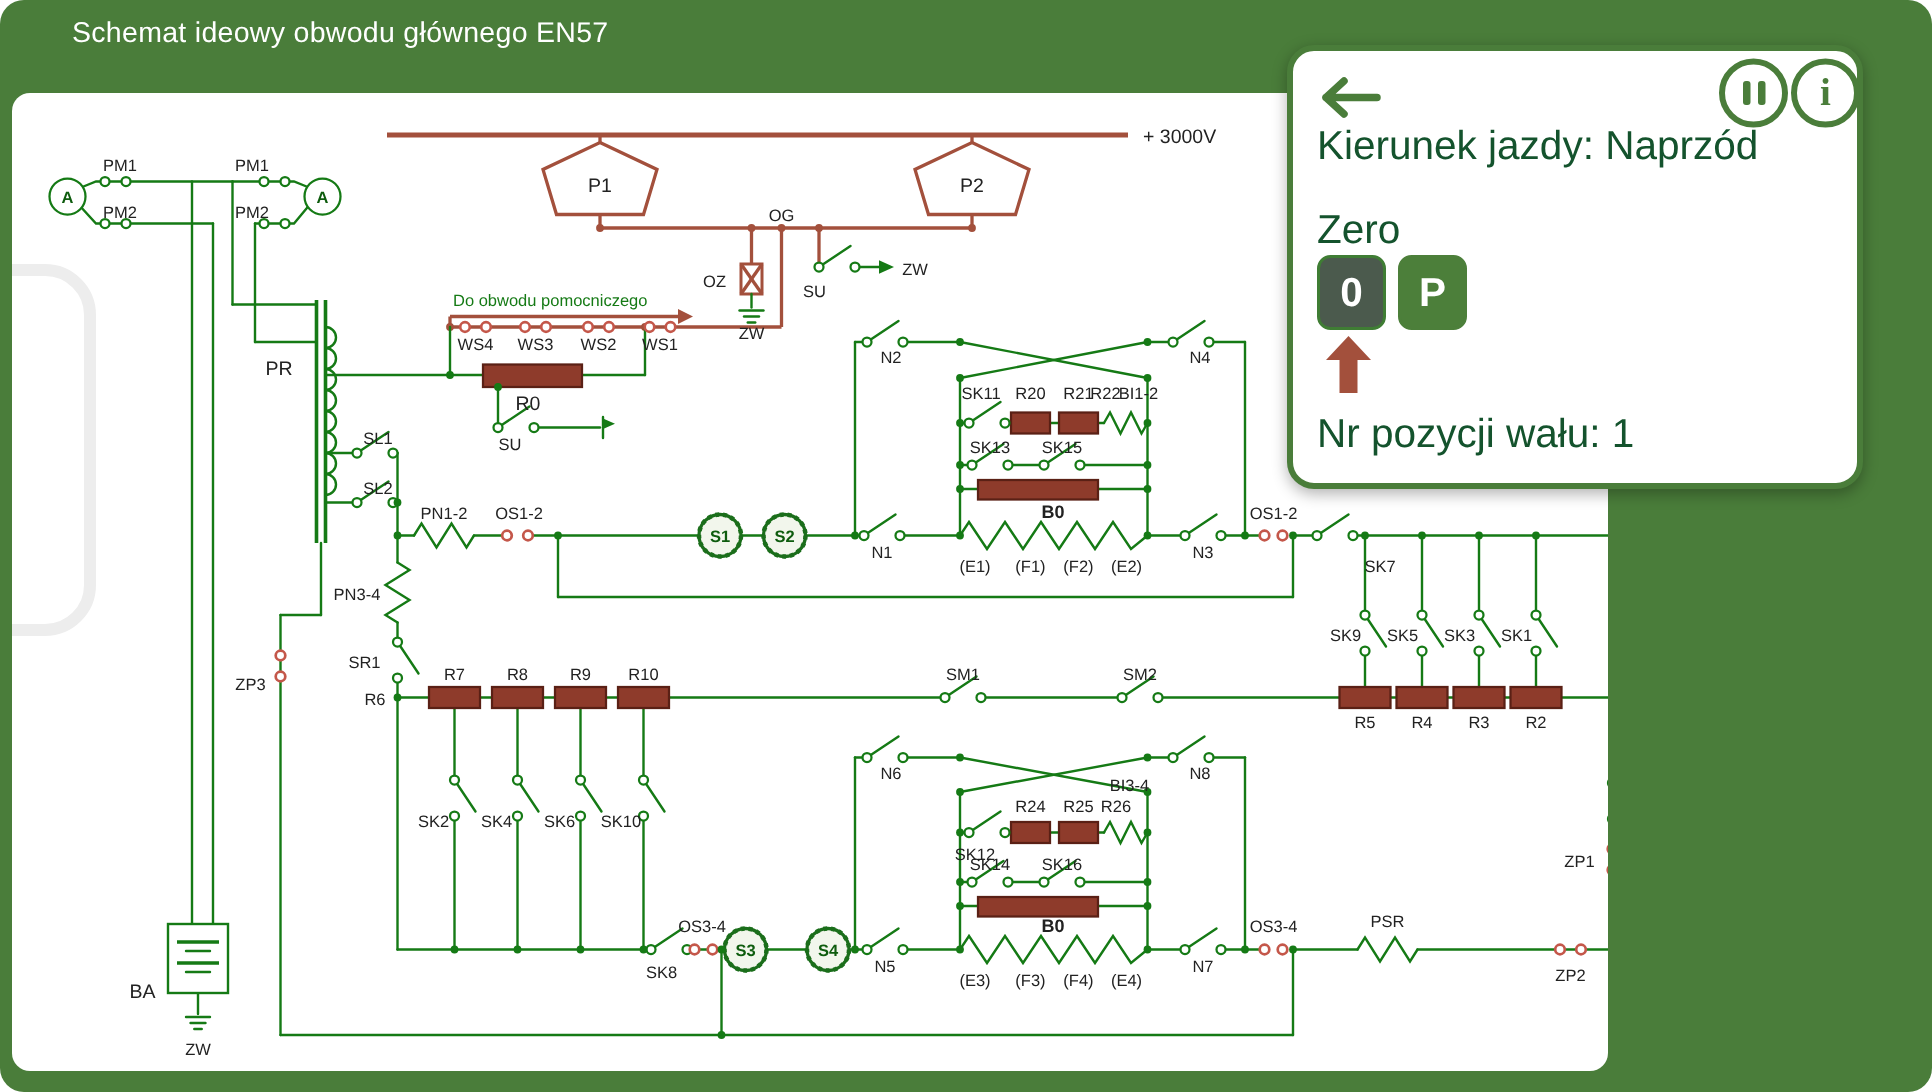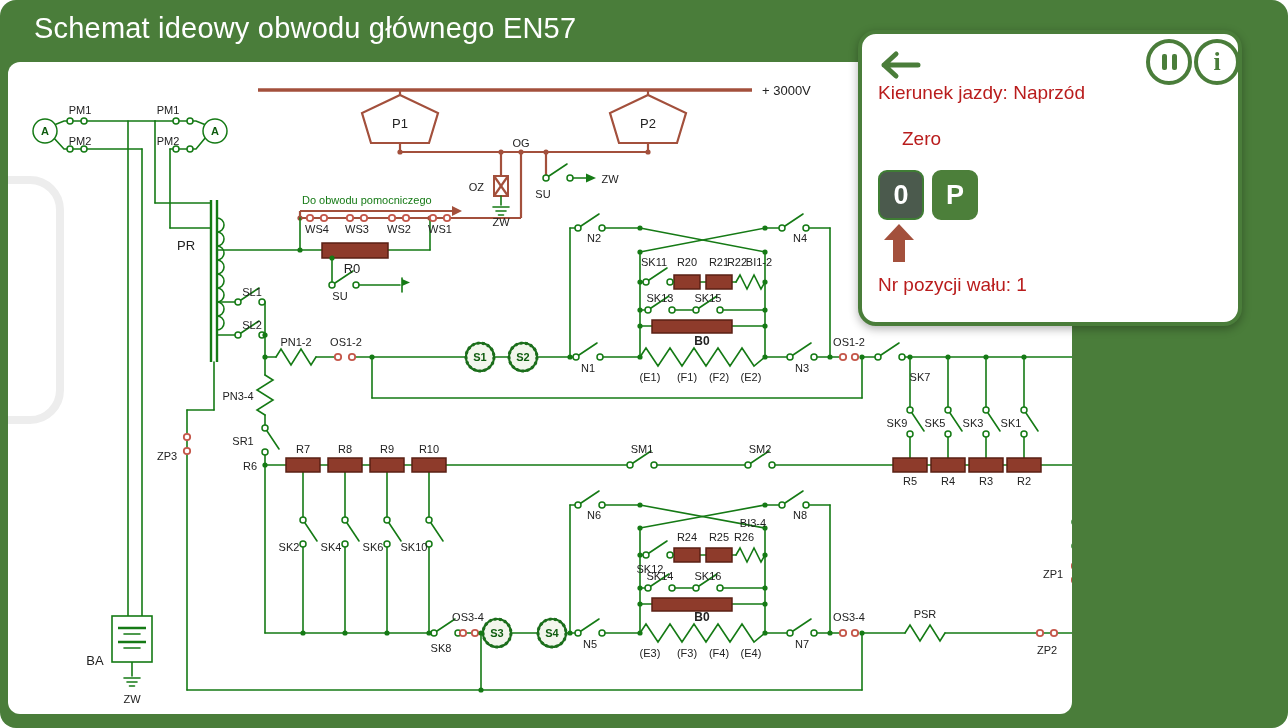--- a/index.html
+++ b/index.html
@@ -1,17 +1,17 @@
 <!DOCTYPE html>
 <html><head>
 <meta charset="utf-8">
 <style>
   html,body{margin:0;padding:0;background:#fff;}
   .app{position:relative;width:1288px;height:728px;background:#4a7d3a;border-radius:16px;overflow:hidden;font-family:"Liberation Sans",sans-serif;}
-  .title{position:absolute;left:34px;top:12px;font-size:29px;color:#fff;font-weight:400;letter-spacing:.2px;}
+  .title{position:absolute;left:48px;top:12px;font-size:19px;color:#fff;font-weight:400;letter-spacing:.2px;}
   .content{position:absolute;left:8px;top:62px;width:1064px;height:652px;background:#fff;border-radius:12px;overflow:hidden;}
   .schem{position:absolute;left:0;top:0;}
 
   
   .w{stroke:#157a15;stroke-width:1.6;fill:none;stroke-linecap:round;}
   .w2{stroke:#157a15;stroke-width:2.4;fill:none;}
   .wb{stroke:#a3503c;stroke-width:3.4;fill:none;}
   .wb2{stroke:#a3503c;stroke-width:2.2;fill:none;}
   .cg{fill:#fff;stroke:#157a15;stroke-width:1.5;}
   .cr{fill:#fff;stroke:#c4574a;stroke-width:1.8;}
@@ -34,23 +34,23 @@
   .mot{font:bold 11px "Liberation Sans",sans-serif;fill:#0e5c0e;text-anchor:middle;}
 
   
   .panel{position:absolute;left:858px;top:30px;width:376px;height:288px;background:#fff;border:4px solid #4a7d3a;border-radius:18px;box-shadow:0 3px 10px rgba(0,0,0,.3);z-index:10;}
   .back{position:absolute;left:14px;top:16px;width:46px;height:30px;cursor:pointer;}
   .cbtn{position:absolute;top:5px;width:38px;height:38px;border:4px solid #4a7d3a;border-radius:50%;background:#fff;display:flex;align-items:center;justify-content:center;cursor:pointer;gap:5px;}
   .pause{right:46px;}
   .info{right:-2px;}
   .pbar{width:5px;height:16px;background:#4a7d3a;border-radius:2px;}
   .iglyph{font:bold 26px "Liberation Serif",serif;color:#4a7d3a;line-height:1;}
-  .ptext{position:absolute;left:16px;font-size:19px;color:#b91c1c;}
+  .ptext{position:absolute;left:16px;font-size:27px;color:#14532d;}
   .dir{top:48px;}
-  .zero{top:94px;margin-left:24px;}
+  .zero{top:104px;}
   .indrow{position:absolute;left:16px;top:136px;display:flex;gap:8px;}
   .ind{width:42px;height:46px;border-radius:9px;color:#fff;font-size:27px;font-weight:bold;display:flex;align-items:center;justify-content:center;}
   .ind0{background:#4b5a4d;border:2px solid #3f7d34;}
   .indp{background:#4c7f3a;border:2px solid #4c7f3a;}
   .uparrow{position:absolute;left:22px;top:190px;}
   .shaft{top:240px;text-align:center;}
 </style>
 </head>
 <body>
 

